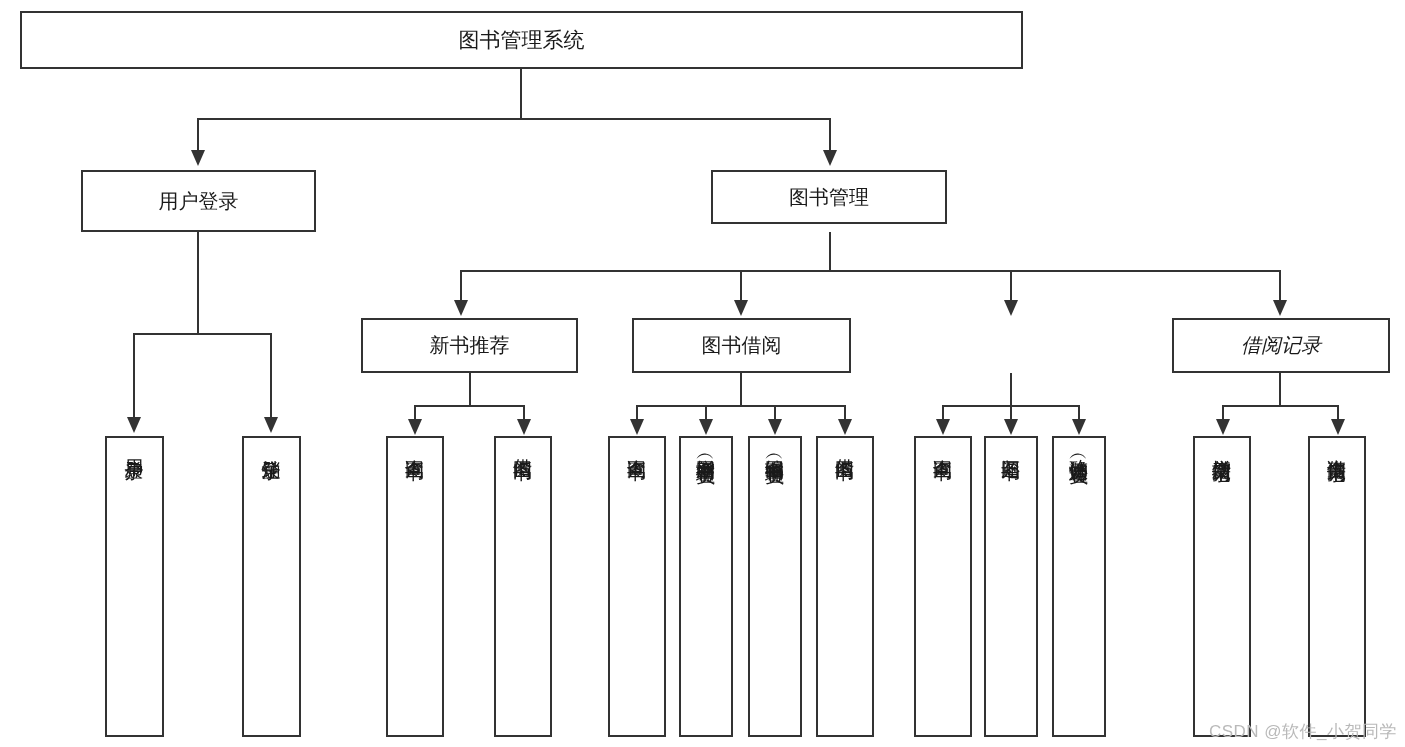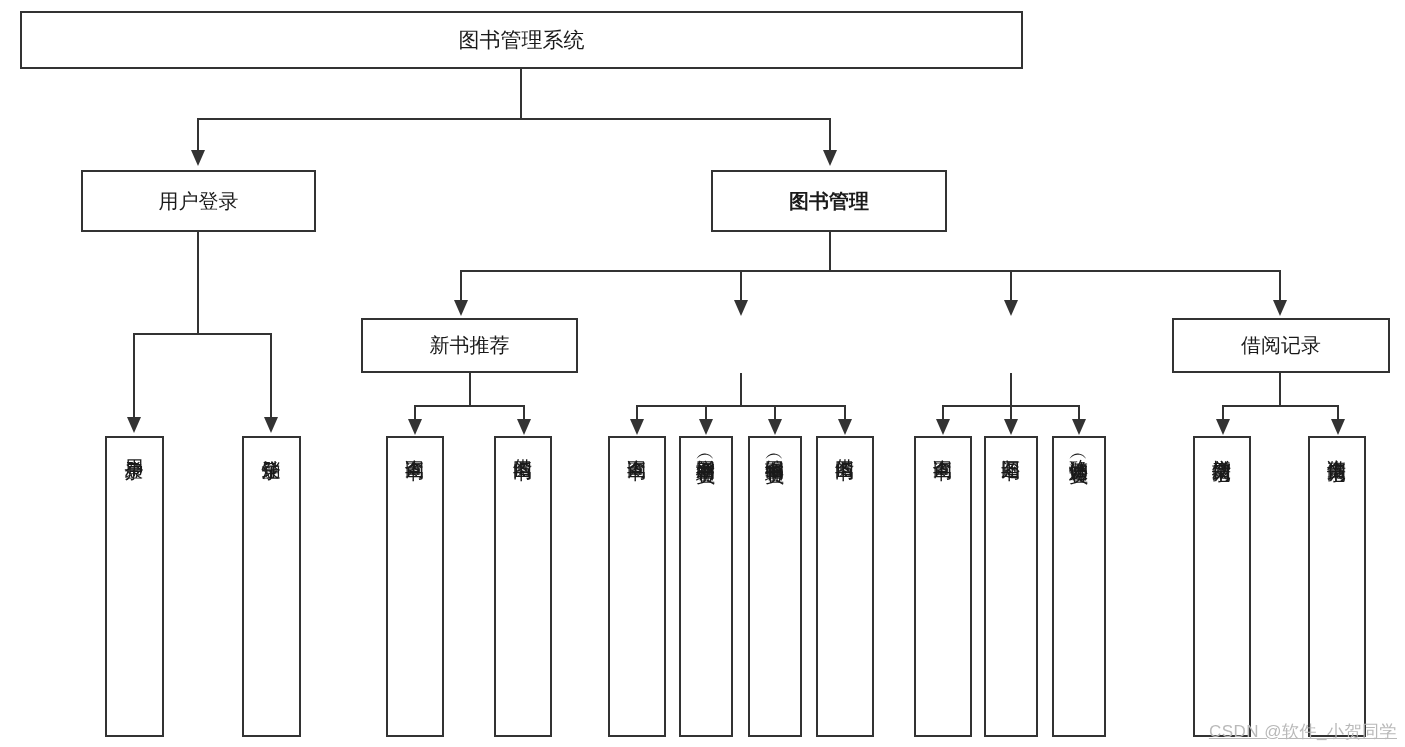--- a/index.html
+++ b/index.html
@@ -71,21 +71,20 @@
   
   #watermark {
     position: absolute;
     right: 8px;
     bottom: 4px;
     font-size: 17px;
     color: #b9b9b9;
     letter-spacing: 0.5px;
     white-space: nowrap;
     pointer-events: none;
-    text-decoration: underline;
   }
 </style>
 </head>
 <body>
 
 <div id="canvas">
 
   <div class="node root" style="left:20px; top:11px; width:1003px; height:58px;">
     <span>图书管理系统</span>
   </div>
@@ -95,21 +94,21 @@
   <div class="hline" style="left:197px; top:118px; width:634px; height:2px;"></div>
 
   <div class="vline" style="left:197px; top:118px; width:2px; height:34px;"></div>
   <div class="arrowhead" style="left:191px; top:150px;"></div>
   <div class="vline" style="left:829px; top:118px; width:2px; height:34px;"></div>
   <div class="arrowhead" style="left:823px; top:150px;"></div>
 
   <div class="node lvl1" style="left:81px; top:170px; width:235px; height:62px;">
     <span>用户登录</span>
   </div>
-  <div class="node lvl1" style="left:711px; top:170px; width:236px; height:62px;font-weight:bold;">
+  <div class="node lvl1" style="left:711px; top:170px; width:236px; height:54px;">
     <span>图书管理</span>
   </div>
 
   <div class="vline" style="left:197px; top:232px; width:2px; height:102px;"></div>
   <div class="hline" style="left:133px; top:333px; width:139px; height:2px;"></div>
   <div class="vline" style="left:133px; top:333px; width:2px; height:85px;"></div>
   <div class="arrowhead" style="left:127px; top:417px;"></div>
   <div class="vline" style="left:270px; top:333px; width:2px; height:85px;"></div>
   <div class="arrowhead" style="left:264px; top:417px;"></div>
 
@@ -120,21 +119,24 @@
   <div class="vline" style="left:740px; top:270px; width:2px; height:32px;"></div>
   <div class="arrowhead" style="left:734px; top:300px;"></div>
   <div class="vline" style="left:1010px; top:270px; width:2px; height:32px;"></div>
   <div class="arrowhead" style="left:1004px; top:300px;"></div>
   <div class="vline" style="left:1279px; top:270px; width:2px; height:32px;"></div>
   <div class="arrowhead" style="left:1273px; top:300px;"></div>
 
   <div class="node lvl2" style="left:361px; top:318px; width:217px; height:55px;">
     <span>新书推荐</span>
   </div>
-  <div class="node lvl2" style="left:1172px; top:318px; width:218px; height:55px;">
+  <div class="node lvl2" style="left:632px; top:318px; width:219px; height:55px;">
+    <span>图书借阅</span>
+  </div>
+  <div class="node lvl2" style="left:1172px; top:318px; width:218px; height:55px;font-style:italic;">
     <span>借阅记录</span>
   </div>
 
   <div class="vline" style="left:469px; top:373px; width:2px; height:33px;"></div>
   <div class="hline" style="left:414px; top:405px; width:111px; height:2px;"></div>
   <div class="vline" style="left:414px; top:405px; width:2px; height:16px;"></div>
   <div class="arrowhead" style="left:408px; top:419px;"></div>
   <div class="vline" style="left:523px; top:405px; width:2px; height:16px;"></div>
   <div class="arrowhead" style="left:517px; top:419px;"></div>
 

